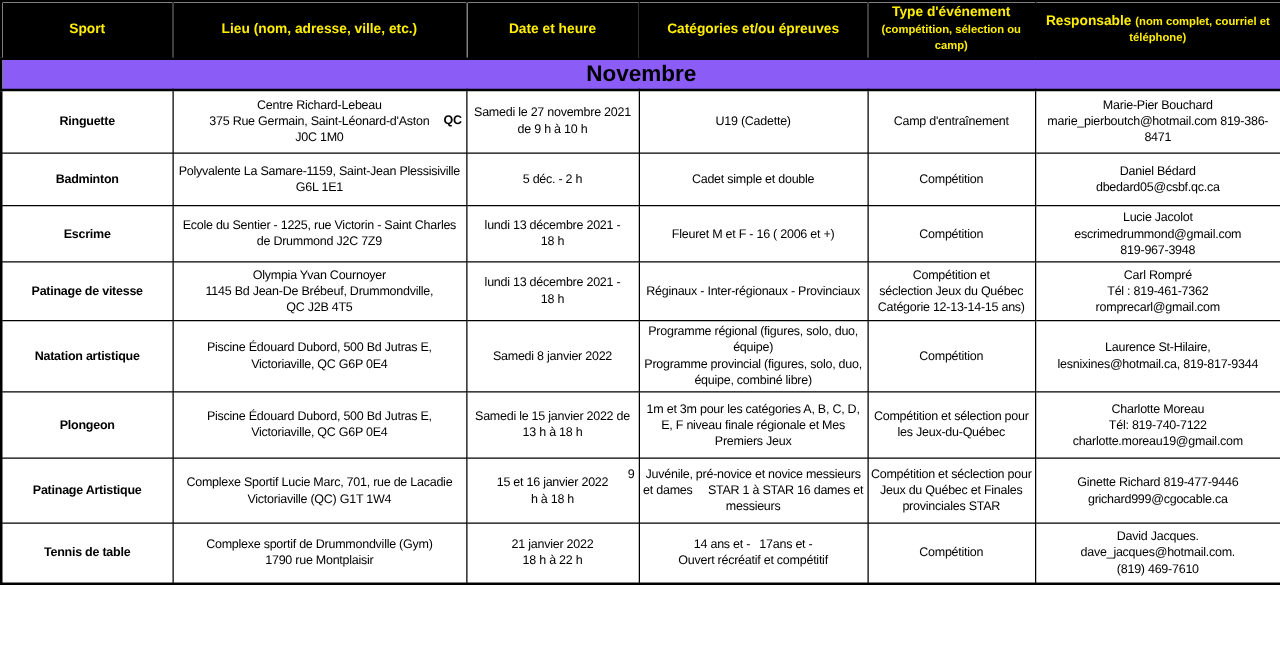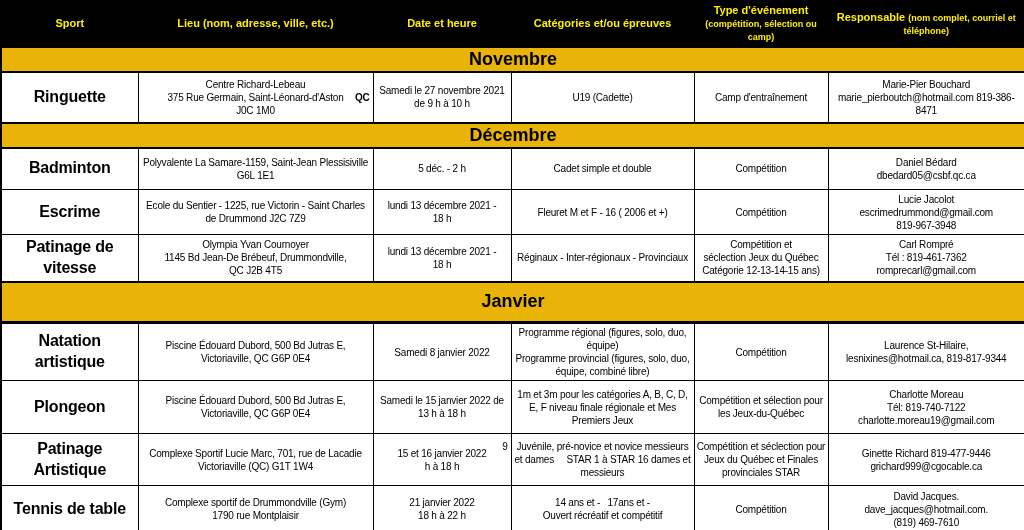--- a/index.html
+++ b/index.html
@@ -4,26 +4,26 @@
 <style>
   html,body{margin:0;padding:0;background:#ffffff;}
   body{font-family:"Liberation Sans", sans-serif; width:1024px; height:530px; overflow:hidden;}
   table.sched{border-collapse:collapse; width:1024px; table-layout:fixed; border:2px solid #000;}
   .sched td, .sched th{border:1px solid #000; vertical-align:middle; text-align:center; overflow:hidden;}
   
   tr.colhead th{background:#000; color:#ffee00; font-weight:bold; font-size:11px; line-height:1.2; padding:2px 3px; border:1px solid #000;}
   tr.colhead{height:40px;}
   .sub{font-size:9px; font-weight:bold;}
   
-  tr.month td{font-size:18px; font-weight:bold; color:#000; background:#eab308; border-top:2px solid #000; border-bottom:2px solid #000; border-left:2px solid #000; border-right:2px solid #000; padding:1px 0;}
+  tr.month td{font-size:18px; font-weight:bold; color:#000; background:#8b5cf6; border-top:2px solid #000; border-bottom:2px solid #000; border-left:2px solid #000; border-right:2px solid #000; padding:1px 0;}
   tr.month.tall td{border-bottom:3px solid #000; padding:6px 0;}
   
   td.cell{font-size:10px; letter-spacing:-0.2px; line-height:1.3; color:#000; padding:2px 2px; position:relative;}
   td.cell .cell-text{white-space:pre-line;}
-  td.sport{font-weight:bold; font-size:16px;}
+  td.sport{font-weight:bold; font-size:10px;}
   .corner-right-mid{position:absolute; right:3px; top:50%; transform:translateY(-50%); font-size:10px;font-weight:bold;}
   .corner-right-top{position:absolute; right:3px; top:6px; font-size:10px;}
 </style>
 </head>
 <body>
 
 <table class="sched">
   <colgroup>
     <col style="width:137px">
       <col style="width:235px">
@@ -66,23 +66,20 @@
         </td>
       <td class="cell">
           <div class="cell-text">Camp d'entraînement</div>
         </td>
       <td class="cell">
           <div class="cell-text">Marie-Pier Bouchard
 marie_pierboutch@hotmail.com 819-386-8471</div>
         </td>
     </tr>
 
-    <tr class="month" style="height:24px">
-      <td colspan="6">Décembre</td>
-    </tr>
     <tr style="height:42px">
       <td class="cell sport">
           <div class="cell-text">Badminton</div>
         </td>
       <td class="cell">
           <div class="cell-text">Polyvalente La Samare-1159, Saint-Jean Plessisiville
 G6L 1E1</div>
         </td>
       <td class="cell">
           <div class="cell-text">5 déc. - 2 h</div>
@@ -143,23 +140,20 @@
 séclection Jeux du Québec
 Catégorie 12-13-14-15 ans)</div>
         </td>
       <td class="cell">
           <div class="cell-text">Carl Rompré
 Tél : 819-461-7362
 romprecarl@gmail.com</div>
         </td>
     </tr>
 
-    <tr class="month tall" style="height:41px">
-      <td colspan="6">Janvier</td>
-    </tr>
     <tr style="height:53px">
       <td class="cell sport">
           <div class="cell-text">Natation artistique</div>
         </td>
       <td class="cell">
           <div class="cell-text">Piscine Édouard Dubord, 500 Bd Jutras E,
 Victoriaville, QC G6P 0E4</div>
         </td>
       <td class="cell">
           <div class="cell-text">Samedi 8 janvier 2022</div>

